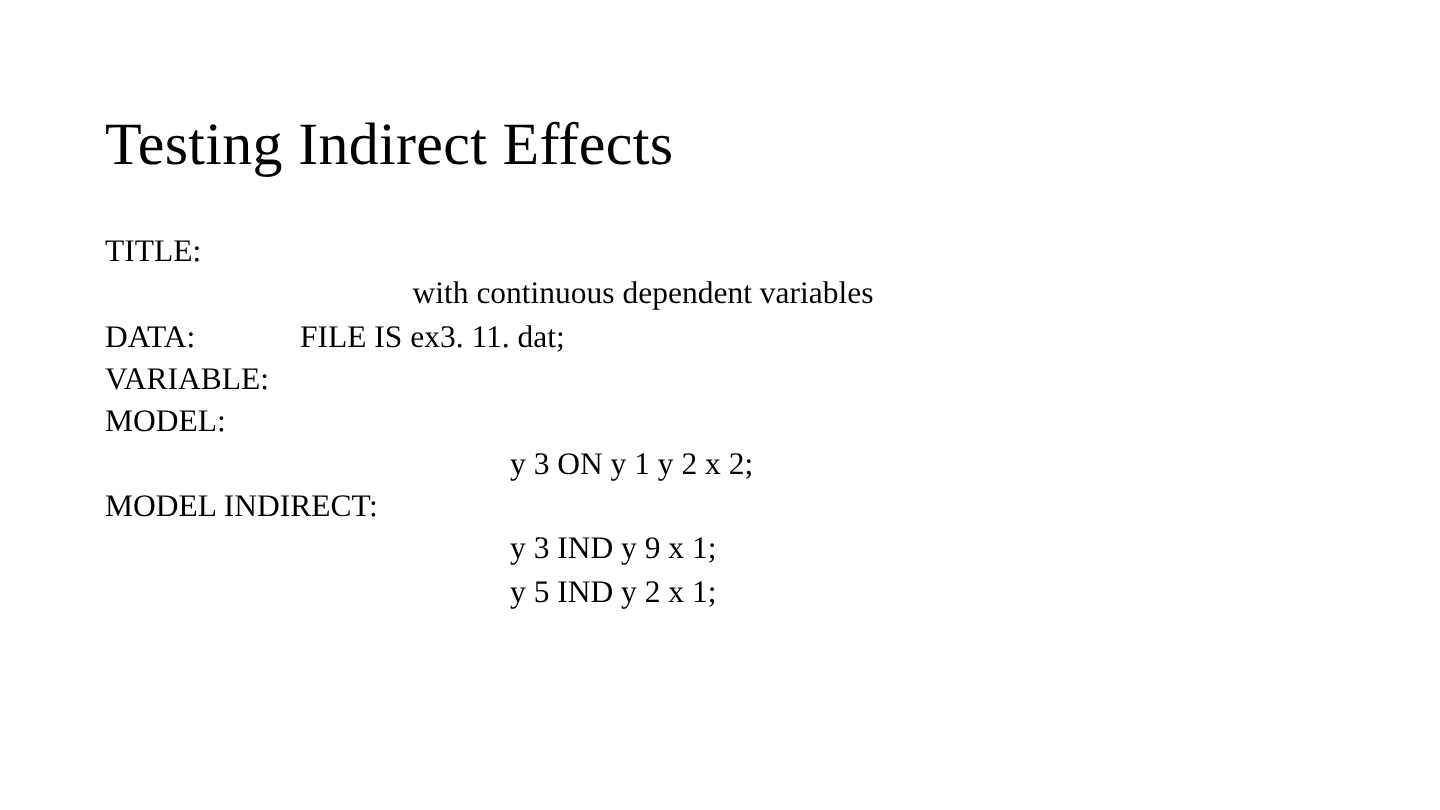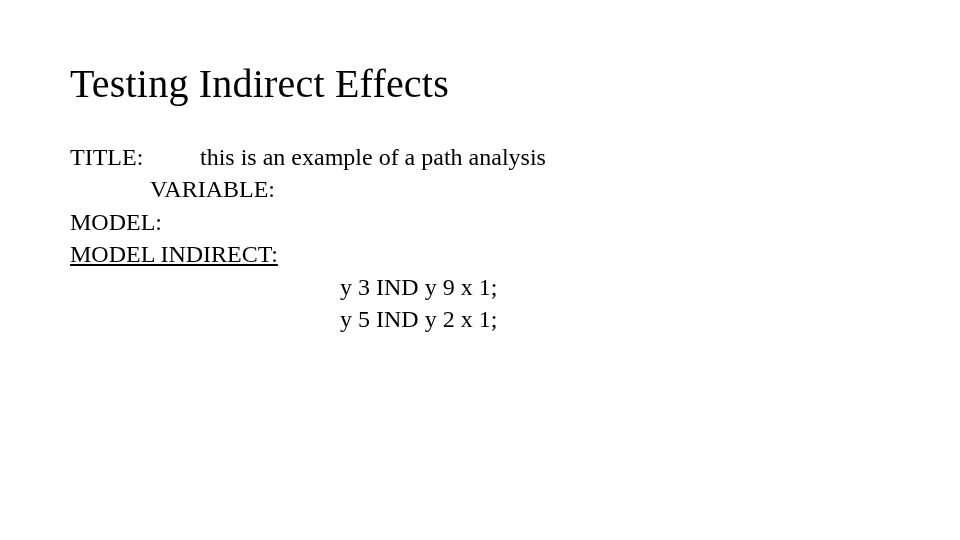--- a/index.html
+++ b/index.html
@@ -1,47 +1,58 @@
 <!DOCTYPE html>
 <html><head>
 <meta charset="utf-8">
 <style>
   html,body{margin:0;padding:0;width:960px;height:540px;background:#fff;
     font-family:"Times New Roman",Times,serif;color:#000}
   .slide{box-sizing:border-box;padding:60px 70px 0 70px}
-  .heading{font-size:40px;font-weight:400;margin:0 0 34px 0;letter-spacing:.2px}
-  .body{font-size:24px;line-height:1.35}
+  .heading{font-size:40px;font-weight:400;margin:12px 0 34px 0;letter-spacing:.2px}
+  .body{font-size:21px;line-height:1.35}
   .row{display:flex}
   .c1{flex:0 0 130px}
   .c2{flex:0 0 75px}
   .c3{flex:0 0 65px}
 </style>
 </head>
 <body>
 
 <div class="slide">
   <h1 class="heading">Testing Indirect Effects</h1>
   <div class="body" id="body">
       <div class="row">
         <span style="flex: 0 0 130px;">TITLE:</span>
-        <span>this is an example of a path analysis</span>
       </div>
       <div class="row">
         <span class="c1"></span>
         <span class="c2"></span>
         <span style="flex: 0 0 0px;"></span>
+        <span>with continuous dependent variables</span>
       </div>
       <div class="row">
-        <span style="flex: 0 0 205px; text-align: right;">VARIABLE:</span>
+        <span style="flex: 0 0 130px;">DATA:</span>
+        <span>FILE IS ex3. 11. dat;</span>
+      </div>
+      <div class="row">
+        <span style="flex: 0 0 205px;">VARIABLE:</span>
       </div>
       <div class="row">
         <span style="flex: 0 0 205px;">MODEL:</span>
       </div>
       <div class="row">
-        <span style="flex: 0 0 270px; text-decoration: underline;">MODEL INDIRECT:</span>
+        <span class="c1"></span>
+        <span class="c2"></span>
+        <span class="c3"></span>
+        <span style="flex: 0 0 0px;"></span>
+        <span>y 3 ON y 1 y 2 x 2;</span>
+      </div>
+      <div class="row">
+        <span style="flex: 0 0 270px;">MODEL INDIRECT:</span>
         <span></span>
       </div>
       <div class="row">
         <span class="c1"></span>
         <span class="c2"></span>
         <span class="c3"></span>
         <span style="flex: 0 0 0px;"></span>
         <span>y 3 IND y 9 x 1;</span>
       </div>
       <div class="row">

